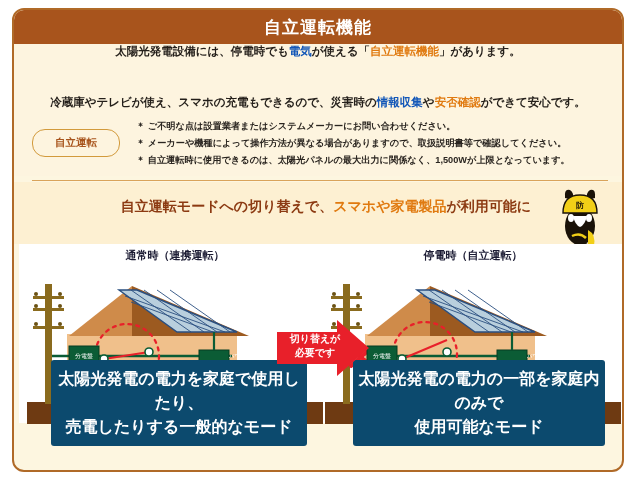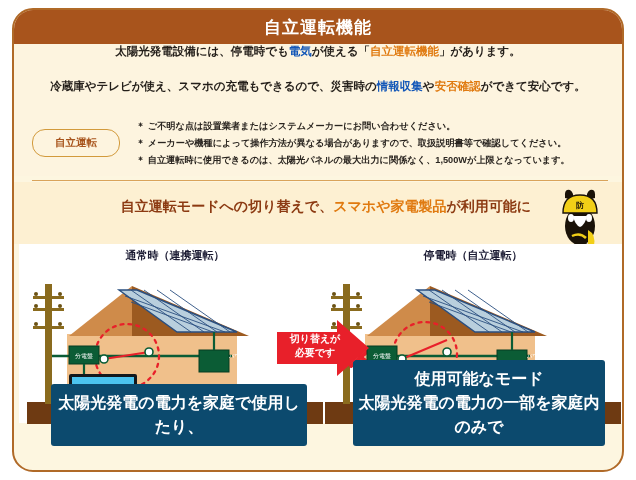--- a/index.html
+++ b/index.html
@@ -6,40 +6,40 @@
   body{
     width:636px;height:480px;
     background:#ffffff;
     font-family:"Liberation Sans","DejaVu Sans",sans-serif;
     overflow:hidden;
   }
   .frame{
     position:absolute;left:12px;top:8px;
     width:612px;height:464px;
     border:2px solid #b06a28;
-    border-radius:21px;
+    border-radius:12px;
     background:#fdf6e0;
     box-sizing:border-box;
     overflow:hidden;
   }
   
   .header{
     position:absolute;left:0;top:0;width:100%;height:34px;
     background:#a8541c;
     border-radius:9px 9px 0 0;
     display:flex;align-items:center;justify-content:center;
   }
   .header-title{
     color:#ffffff;font-size:17px;font-weight:bold;letter-spacing:1px;
   }
   
   .intro{
     position:absolute;left:0;top:34px;width:100%;height:66px;
     background:#fdf4df;
-    display:flex;flex-direction:column;align-items:center;justify-content:flex-start;
+    display:flex;flex-direction:column;align-items:center;justify-content:space-between;
     gap:20px;
   }
   .intro-line{font-size:11.5px;font-weight:bold;color:#241f1a;white-space:nowrap;}
   .hl-blue{color:#1357b8;}
   .hl-orange{color:#e07a10;}
   
   .notice{
     position:absolute;left:0;top:100px;width:100%;height:66px;
     background:#fdf4df;
     display:flex;align-items:center;
@@ -195,20 +195,21 @@
         <text x="202" y="94" font-size="5.4" fill="#ffffff" text-anchor="start" font-family="'Liberation Sans',sans-serif">パワーコンディショナ</text>
 
         <path d="M57 100 L57 112" stroke="#0a5c35" stroke-width="2.2"></path>
         <rect x="42" y="110" width="68" height="38" rx="2" fill="#13181c"></rect>
         <rect x="45" y="113" width="62" height="31" fill="#4cc4ef"></rect>
         <rect x="65" y="150" width="22" height="3" fill="#13181c"></rect>
         <rect x="52" y="152" width="48" height="3.4" rx="1.5" fill="#13181c"></rect>
       </svg>
       <div class="caption">
         <div>太陽光発電の電力を家庭で使用したり、</div>
+        <div>売電したりする一般的なモード</div>
       </div>
     </div>
 
     <svg class="switch-arrow" viewBox="0 0 92 56">
       <path d="M0 12 L60 12 L60 0 L92 28 L60 56 L60 44 L0 44 Z" fill="#e8202a"></path>
     </svg>
     <div class="switch-arrow-text">
       <div>切り替えが</div>
       <div>必要です</div>
     </div>
@@ -262,19 +263,19 @@
         <path d="M187 104 L182 113 L192 113 Z" fill="#0a5c35"></path>
         <text x="200" y="116" font-size="5.6" fill="#241f1a" text-anchor="start" font-family="'Liberation Sans',sans-serif">非常用コンセント</text>
 
         <path d="M187 118 L187 132 L112 132" stroke="#0a6b9a" stroke-width="2.2" fill="none" stroke-dasharray="5 4"></path>
         <rect x="42" y="110" width="68" height="38" rx="2" fill="#13181c"></rect>
         <rect x="45" y="113" width="62" height="31" fill="#4cc4ef"></rect>
         <rect x="65" y="150" width="22" height="3" fill="#13181c"></rect>
         <rect x="52" y="152" width="48" height="3.4" rx="1.5" fill="#13181c"></rect>
       </svg>
       <div class="caption caption-r">
+        <div>太陽光発電の電力の一部を家庭内のみで</div>
         <div>使用可能なモード</div>
-        <div>太陽光発電の電力の一部を家庭内のみで</div>
       </div>
     </div>
 
   </div>
 </div>
 
 </body></html>

